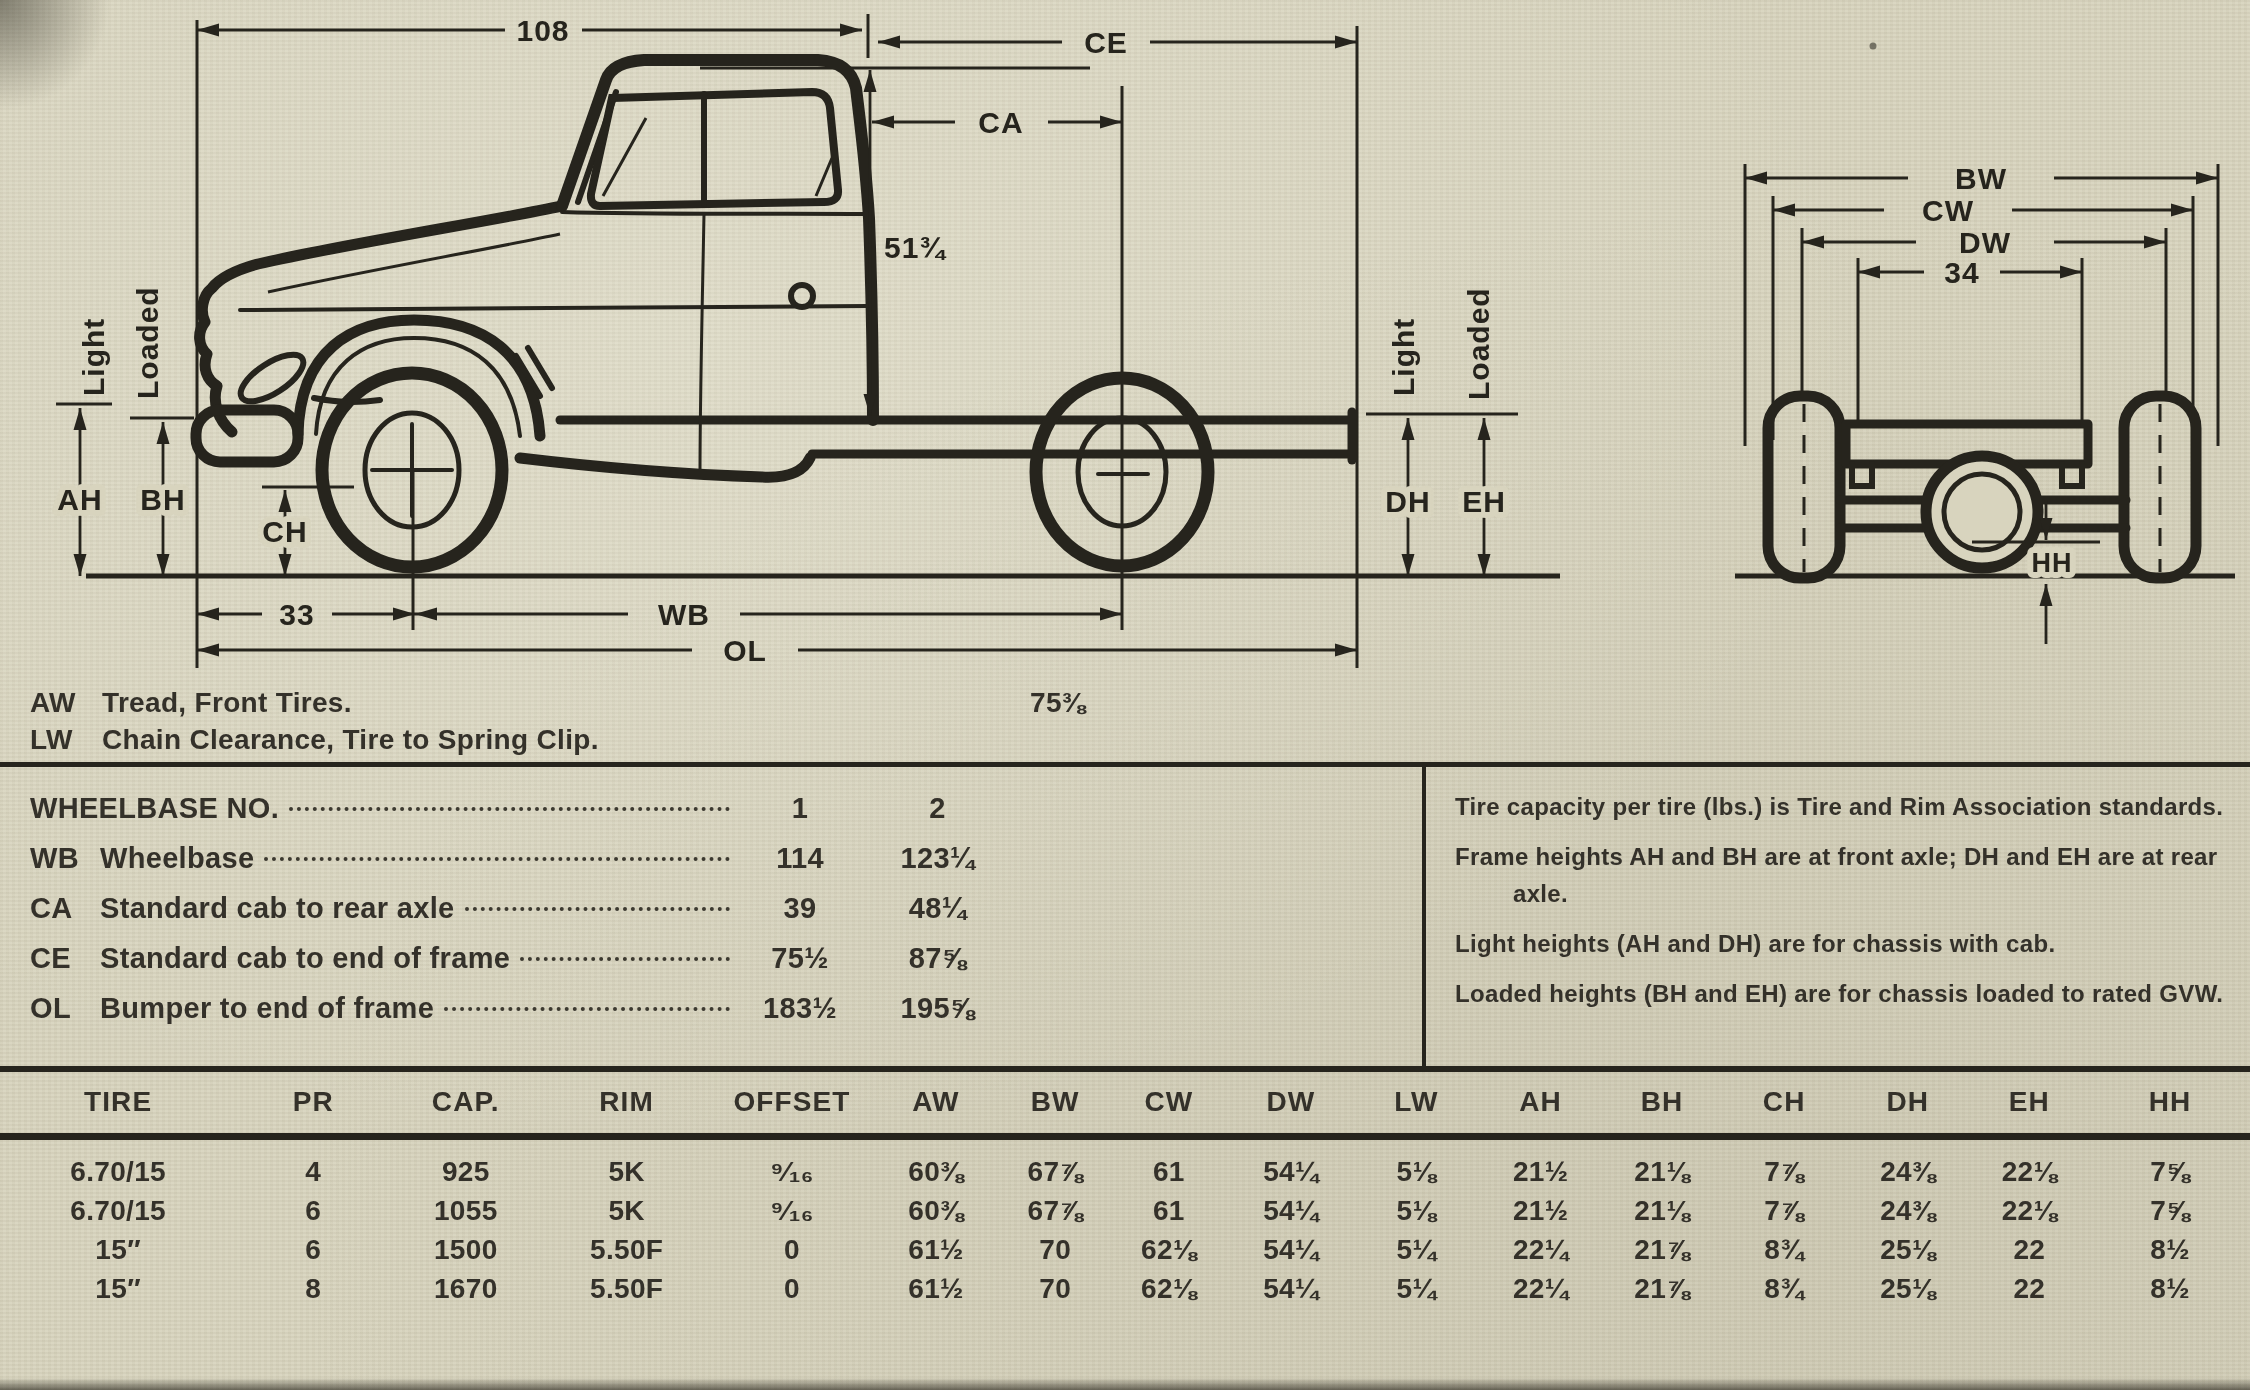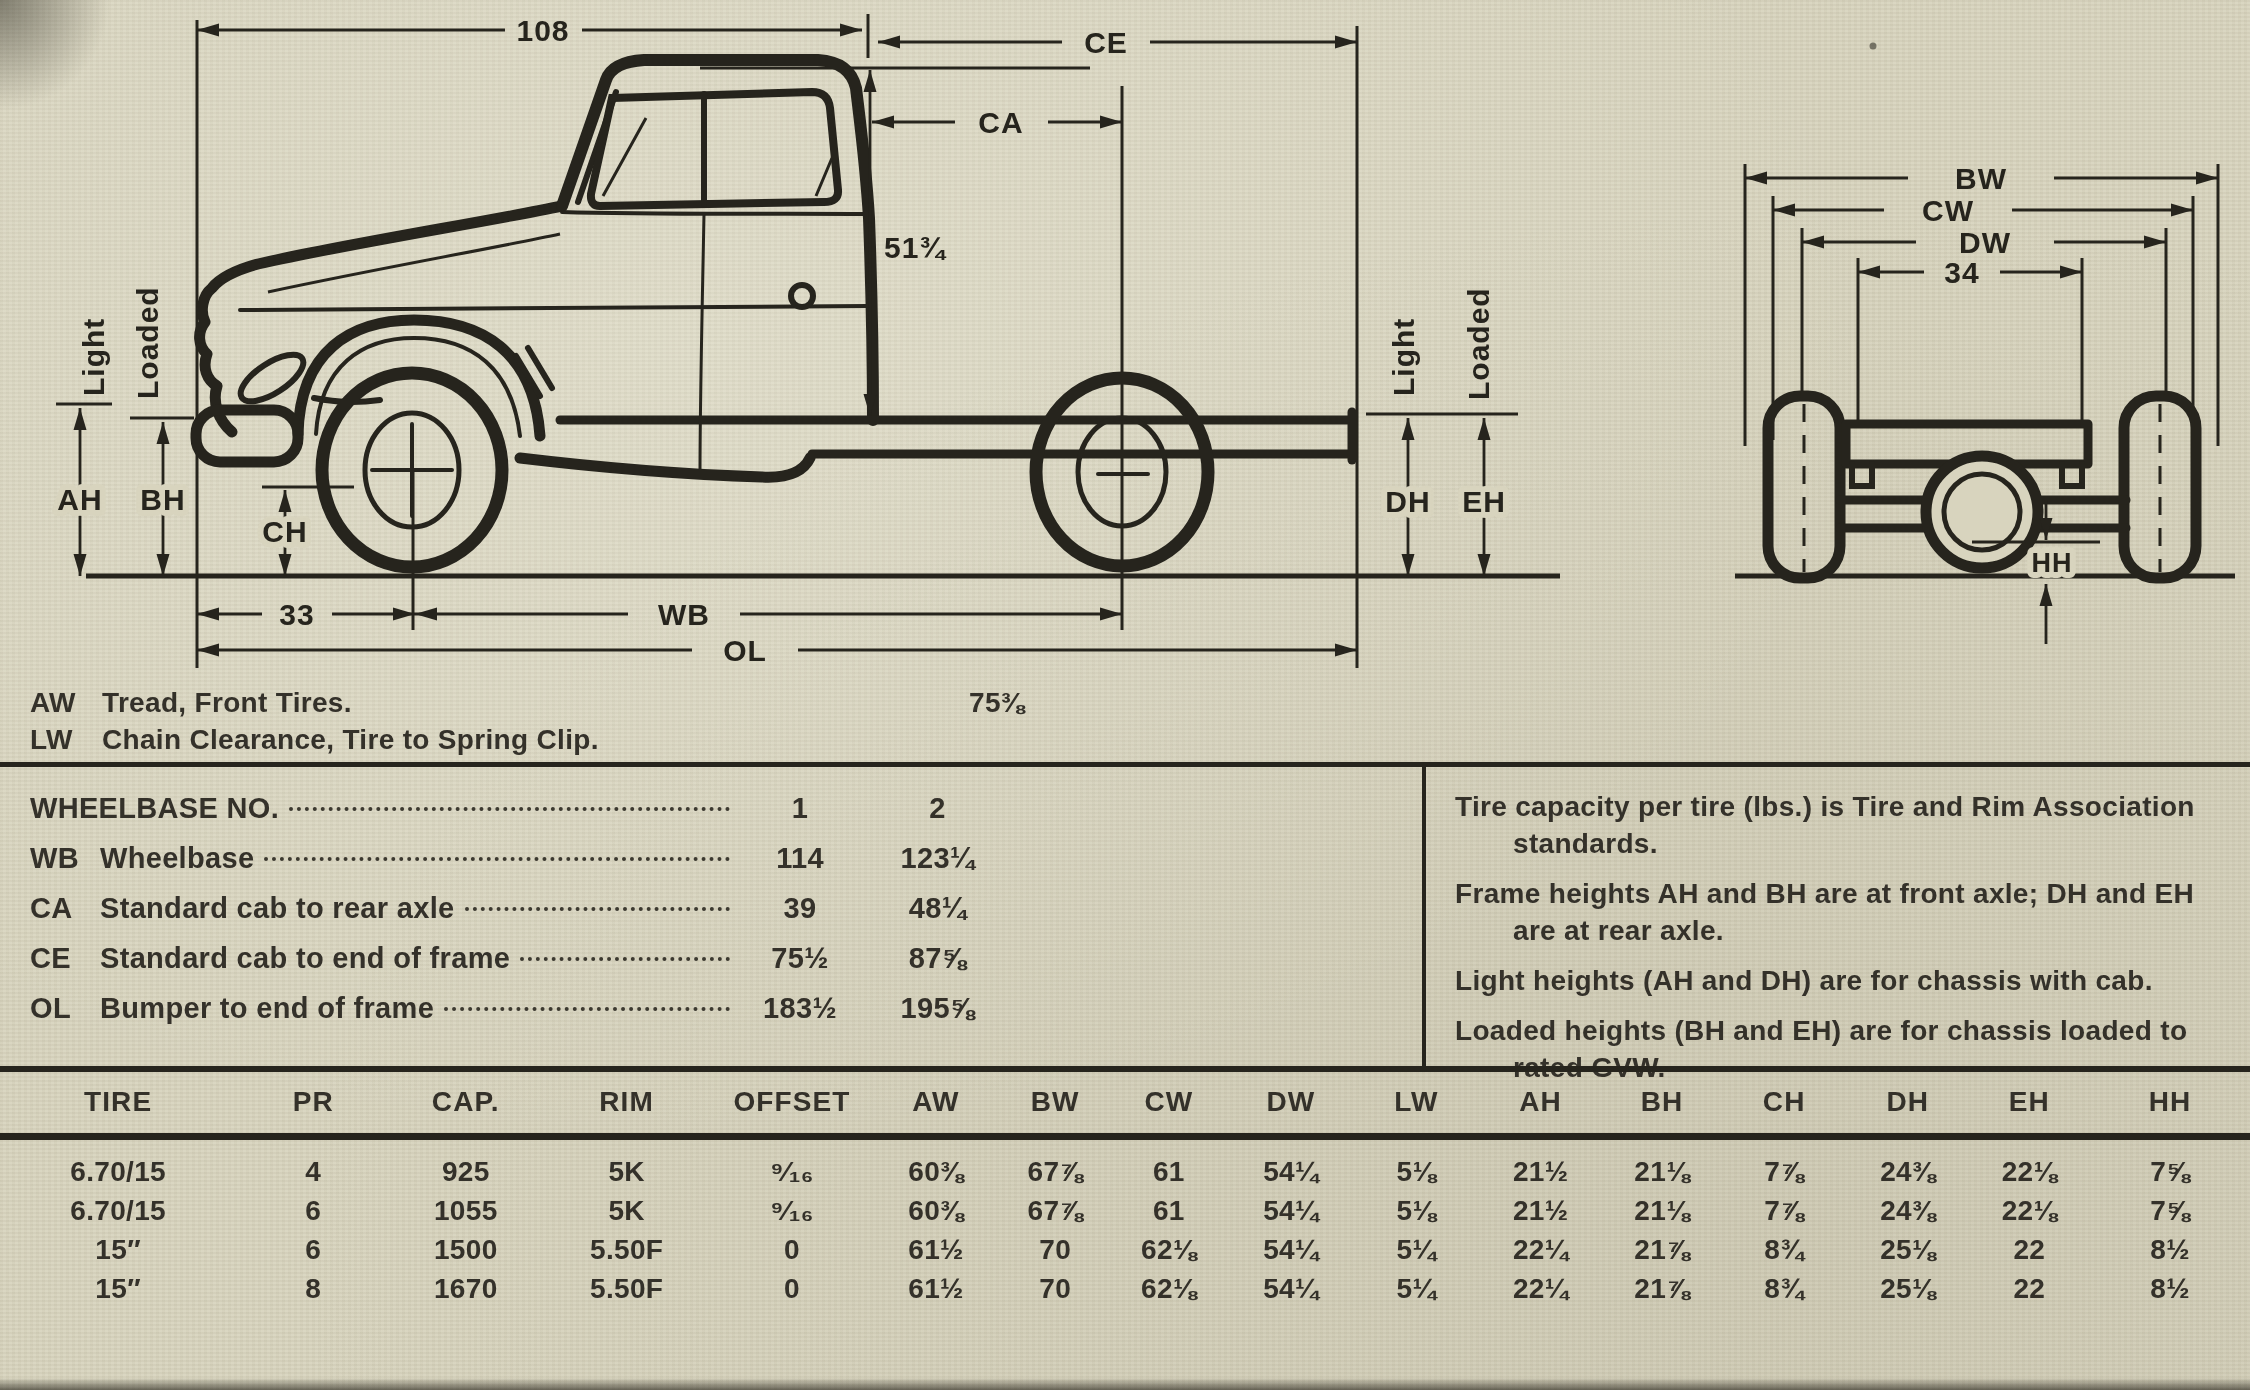--- a/index.html
+++ b/index.html
@@ -39,21 +39,21 @@
   
   .wb-table{position:absolute;left:30px;top:792px;width:985px;font-size:29px;font-weight:700;color:#34312a;}
   .wrow{display:flex;align-items:baseline;height:50px;}
   .wcode{width:70px;flex:none;}
   .wlabel{flex:none;}
   .leader{flex:1;border-bottom:4px dotted #3c3930;margin:0 10px;transform:translateY(-7px);}
   .wv{flex:none;text-align:center;}
   .wv1{width:120px;}
   .wv2{width:155px;}
   .mid-divider{position:absolute;left:1422px;top:767px;height:299px;width:0;border-left:4px solid #26241d;}
-  .notes{position:absolute;left:1455px;top:788px;width:778px;font-size:28px;font-weight:700;color:#34312a;}
+  .notes{position:absolute;left:1455px;top:788px;width:778px;font-size:24px;font-weight:700;color:#34312a;}
   .note{margin:0 0 13px 0;line-height:37px;padding-left:58px;text-indent:-58px;}
   
   table.tire{position:absolute;left:0;top:1072px;width:2250px;border-collapse:collapse;table-layout:fixed;
     font-size:28px;color:#34312a;}
   table.tire th{font-weight:700;padding:14px 0 15px 0;border-bottom:7px solid #26241d;letter-spacing:.04em;}
   table.tire td{font-weight:700;text-align:center;height:39px;padding:0;}
   table.tire tbody tr:first-child td{padding-top:12px;}
 </style>
 </head>
 <body>
@@ -251,21 +251,21 @@
   <div class="legend-block" style="left:30px;top:684px;width:920px">
     <div class="legend-row">
       <span class="legend-code">AW</span>
       <span>Tread, Front Tires.</span>
     </div>
     <div class="legend-row">
       <span class="legend-code">LW</span>
       <span>Chain Clearance, Tire to Spring Clip.</span>
     </div>
   </div>
-  <div class="legend-block" style="left:969px;top:684px;width:560px">
+  <div class="legend-block" style="left:1030px;top:684px;width:560px">
     <div class="legend-row">
       <span class="legend-val">75⅜</span>
     </div>
   </div>
 
   <div class="rule" style="top:762px;height:5px"></div>
 
   <div class="wb-table">
     <div class="wrow">
       <span class="wlabel">WHEELBASE NO.</span>

